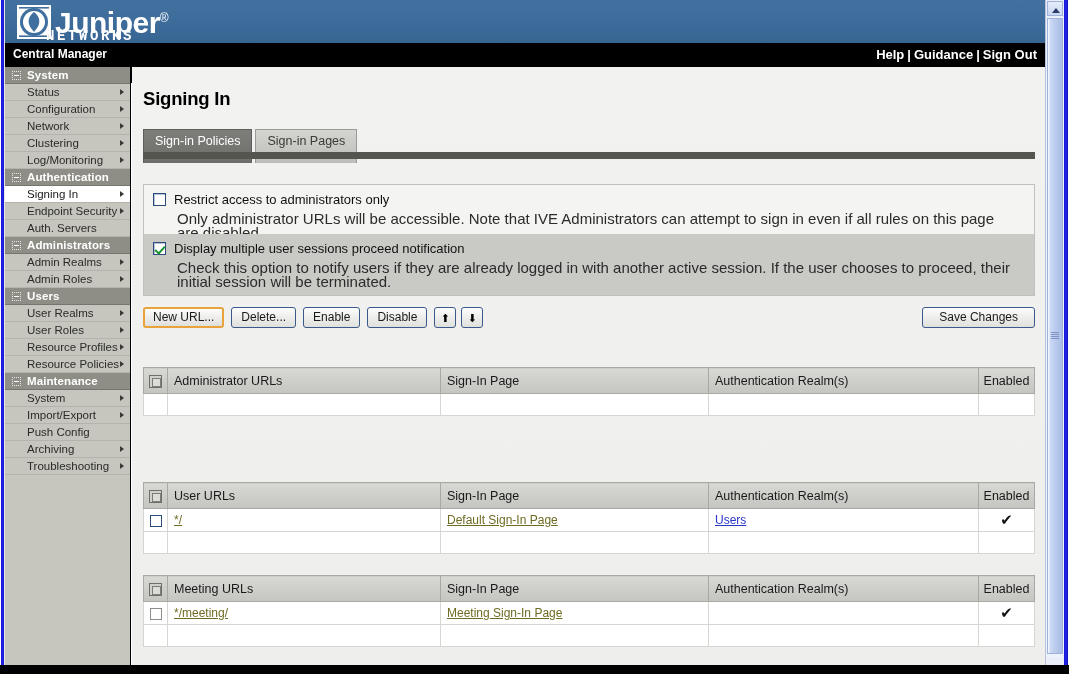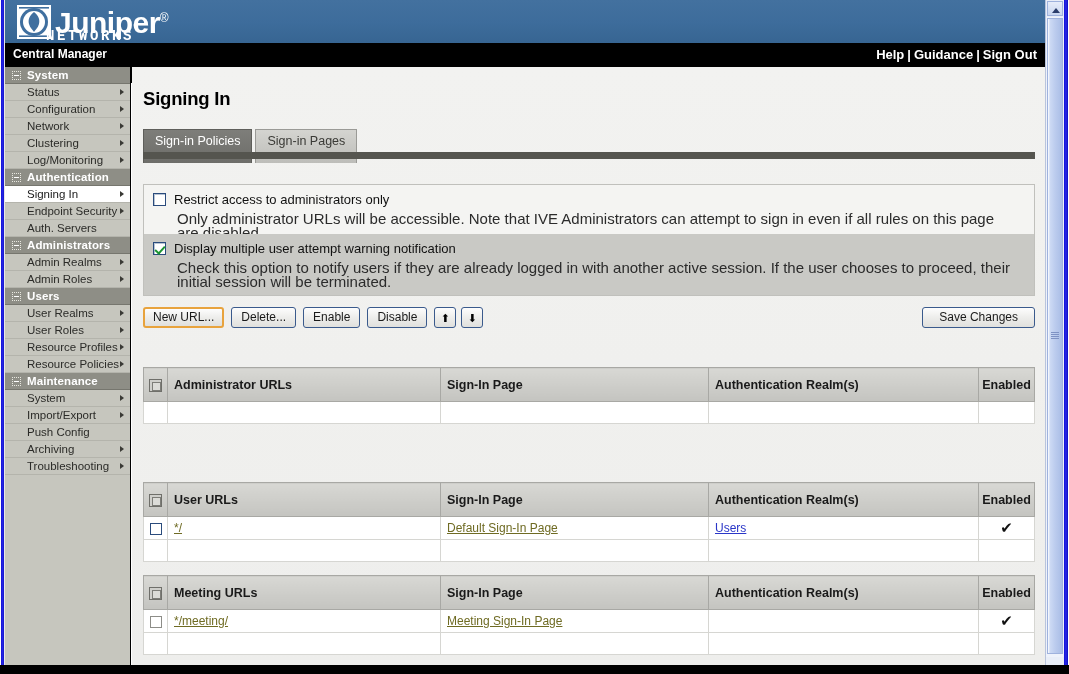--- a/index.html
+++ b/index.html
@@ -248,25 +248,25 @@
   
   .urltable {
     position: absolute; left: 11px; width: 892px;
     border-collapse: collapse;
     font-size: 12px;
     background: #ffffff;
   }
   .urltable th {
     background: linear-gradient(to bottom,#d8d8d4 0%,#c4c4c0 100%);
     border: 1px solid #a8a8a4;
-    font-weight: bold;
+    font-weight: normal;
     text-align: left;
     font-size: 12.5px;
     color: #1a1a1a;
-    height: 34px;
+    height: 26px;
     padding: 0 6px;
   }
   .urltable th.cbcol { width: 24px; padding: 0; text-align: center; }
   .urltable th.c2 { width: 268px; }
   .urltable th.c3 { width: 270px; }
   .urltable th.en { width: 56px; text-align: center; padding: 0; }
   .urltable td {
     border: 1px solid #d6d6d2;
     height: 23px;
     padding: 0 6px;
@@ -486,21 +486,21 @@
       <div class="opt-head">
         <span class="cbx"></span>
         <span>Restrict access to administrators only</span>
       </div>
       <div class="opt-desc">Only administrator URLs will be accessible. Note that IVE Administrators can attempt to sign in even if all rules on this page are disabled.</div>
     </div>
 
     <div class="opt-row dark">
       <div class="opt-head">
         <span class="cbx checked"></span>
-        <span>Display multiple user attempt warning notification</span>
+        <span>Display multiple user sessions proceed notification</span>
       </div>
       <div class="opt-desc">Check this option to notify users if they are already logged in with another active session. If the user chooses to proceed, their initial session will be terminated.</div>
     </div>
 
     <div class="toolbar">
       <div class="btn focus">New URL...</div>
       <div class="btn">Delete...</div>
       <div class="btn">Enable</div>
       <div class="btn">Disable</div>
       <div class="btn arrowbtn">

